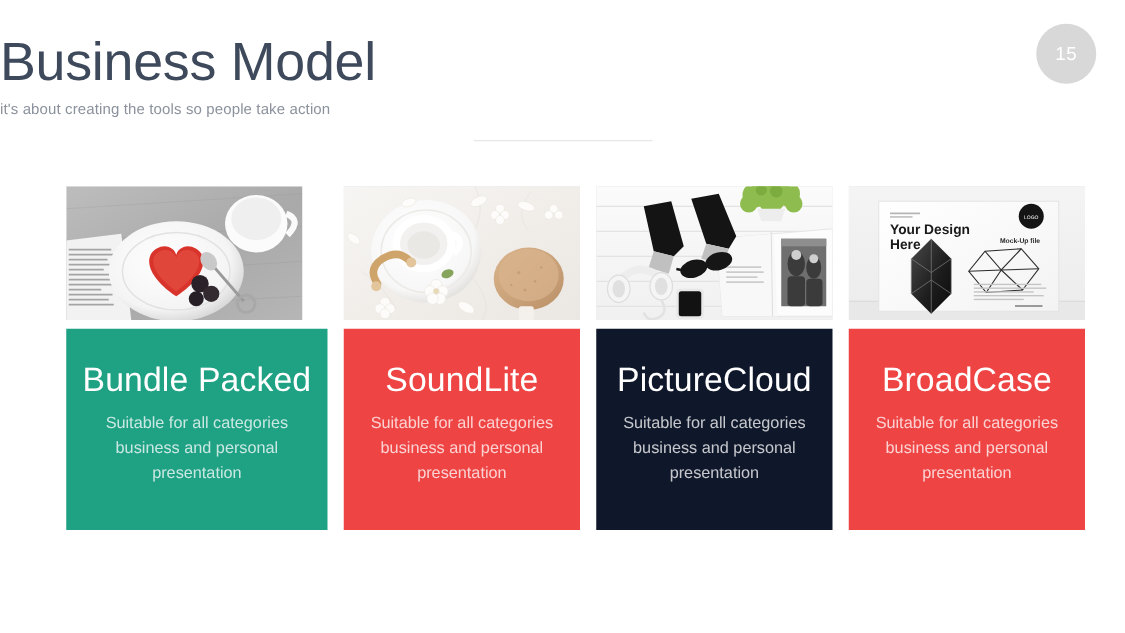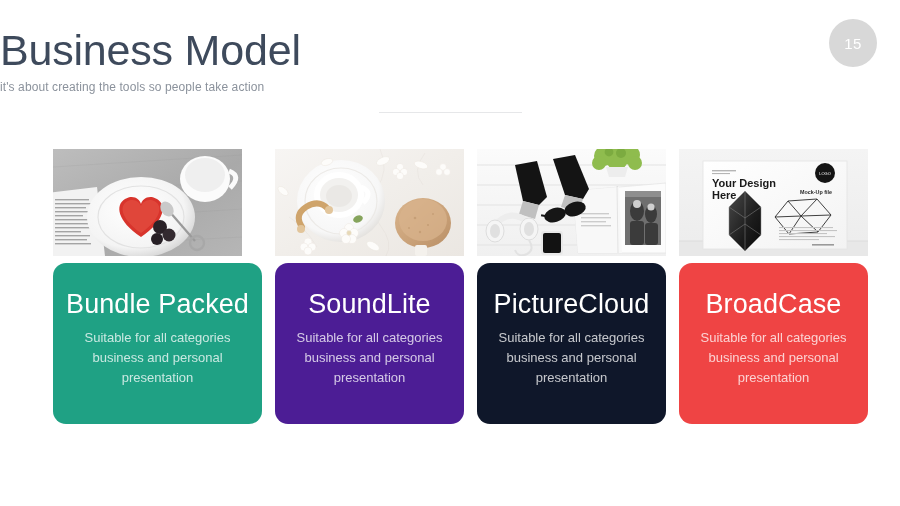--- a/index.html
+++ b/index.html
@@ -97,21 +97,20 @@
   .card-photo svg { display: block; width: 189px; height: 107px; }
 
   .card-body {
     margin-top: 7px;
     height: 161px;
     padding: 26px 14px 0 14px;
     text-align: center;
     display: flex;
     flex-direction: column;
     align-items: center;
-    border-radius: 13px;
   }
 
   .card-title {
     font-size: 27px;
     font-weight: 300;
     color: #ffffff;
     line-height: 1.12;
     letter-spacing: 0.1px;
     white-space: nowrap;
   }
@@ -295,21 +294,21 @@
             <ellipse cx="108" cy="12" rx="7" ry="3.6" transform="rotate(-25 108 12)"></ellipse>
             <ellipse cx="146" cy="16" rx="7" ry="3.4" transform="rotate(18 146 16)"></ellipse>
             <ellipse cx="98" cy="97" rx="7" ry="3.6" transform="rotate(30 98 97)"></ellipse>
             <ellipse cx="52" cy="13" rx="6" ry="3.2" transform="rotate(-18 52 13)"></ellipse>
             <ellipse cx="8" cy="42" rx="6" ry="3.2" transform="rotate(40 8 42)"></ellipse>
           </g>
 
           <ellipse cx="83" cy="70" rx="5" ry="3.4" transform="rotate(-20 83 70)" fill="#86a45c"></ellipse>
         </svg>
       </div>
-      <div class="card-body" style="background:#4c1d95">
+      <div class="card-body" style="background:#ef4444">
         <div class="card-title">SoundLite</div>
         <div class="card-desc">Suitable for all categories business and personal presentation</div>
       </div>
     </div>
 
     <div class="card">
       <div class="card-photo">
         <svg viewBox="0 0 189 107" preserveAspectRatio="xMidYMid slice">
           <defs>
             <linearGradient id="c3bg" x1="0" y1="0" x2="0" y2="1">

